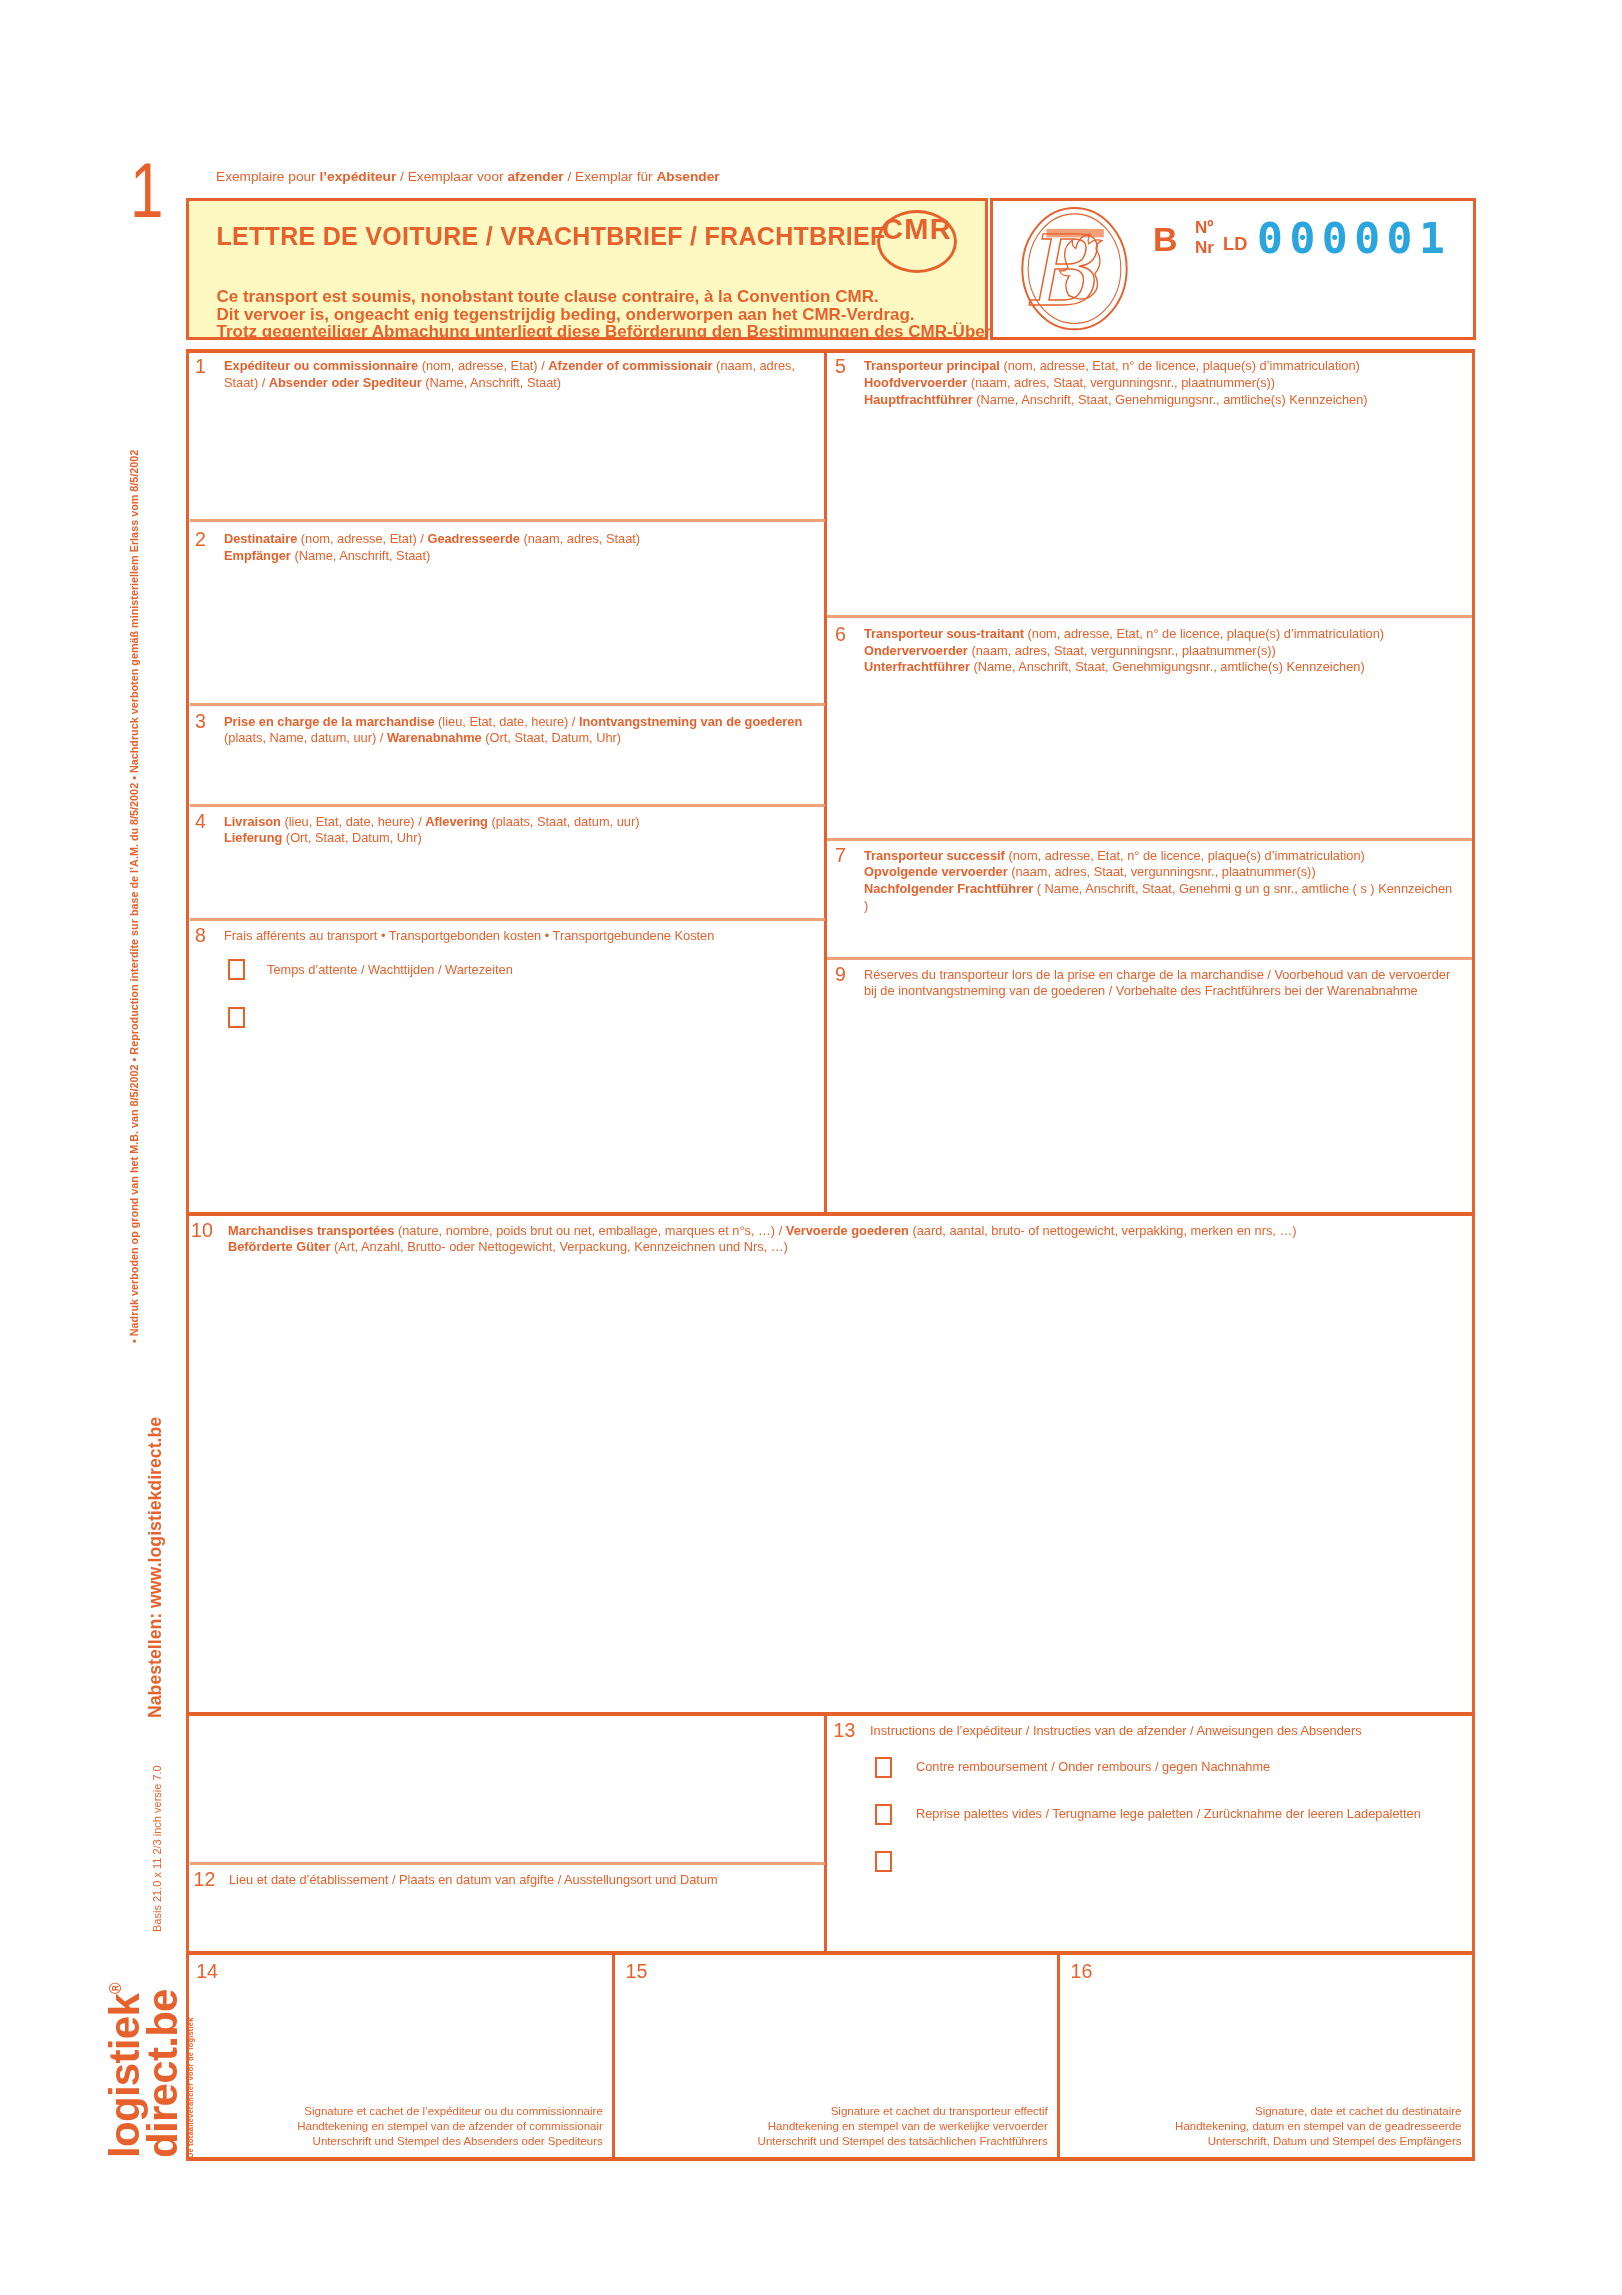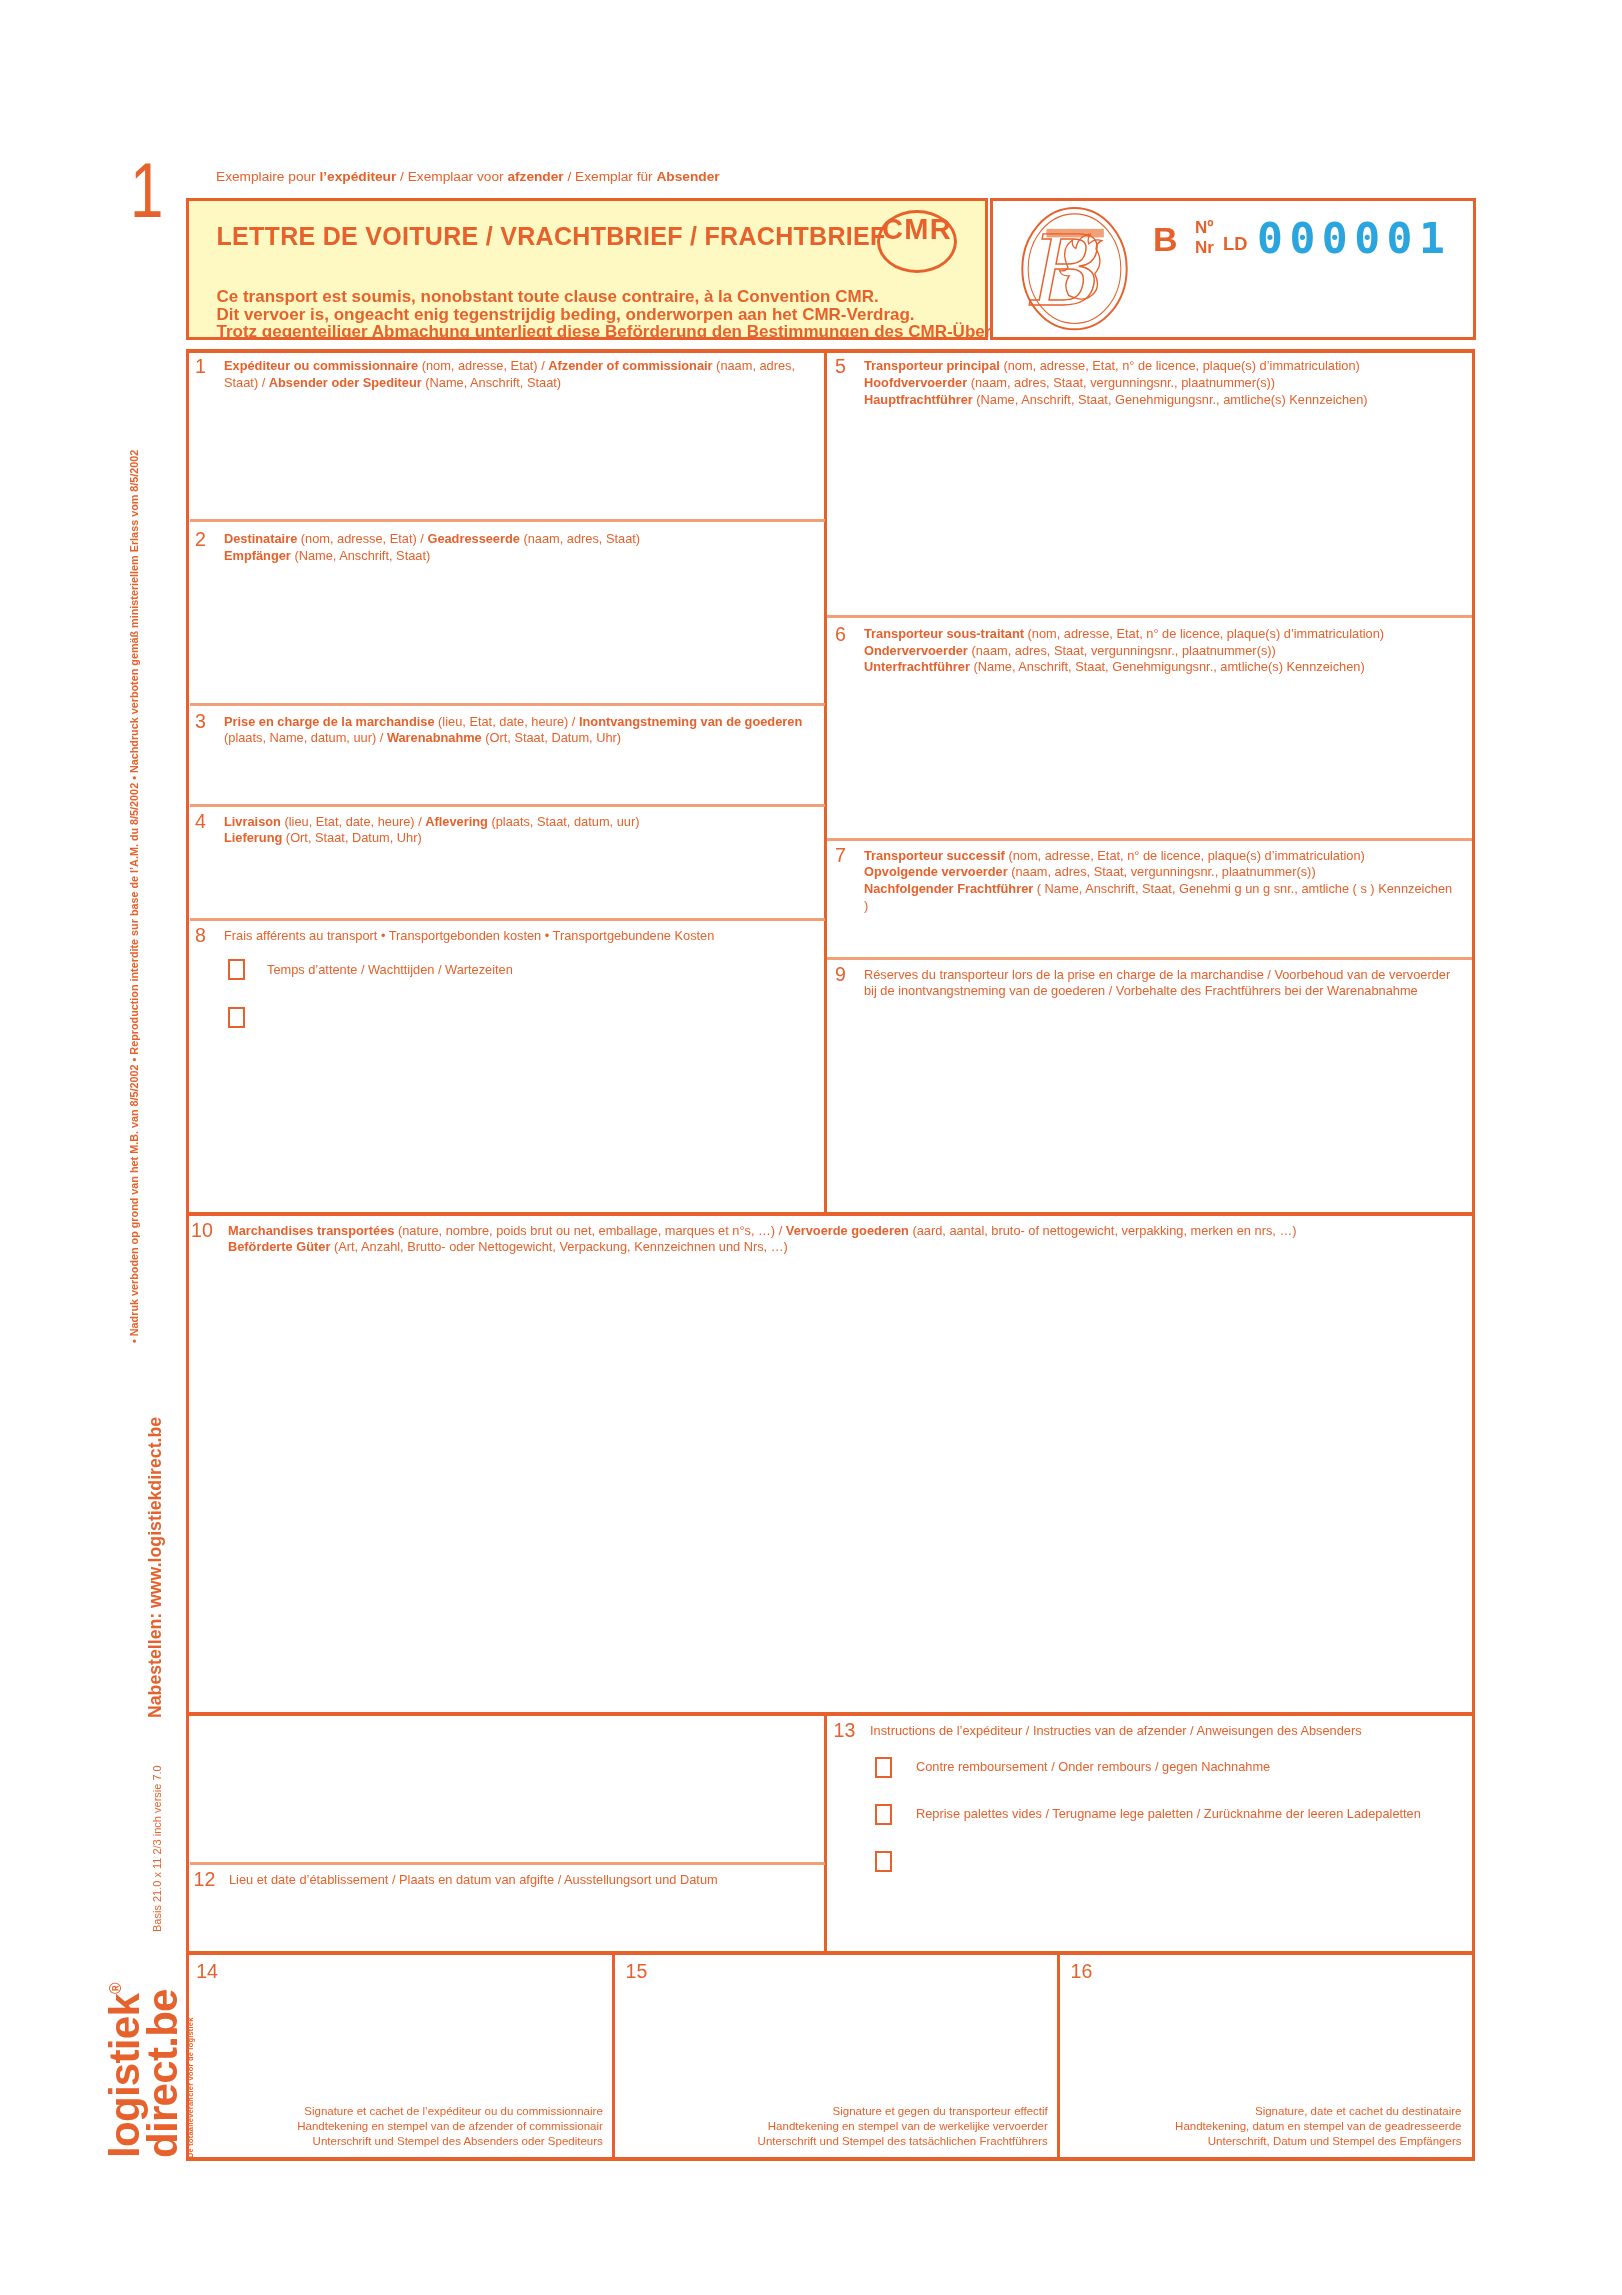--- a/index.html
+++ b/index.html
@@ -175,21 +175,21 @@
     <span class="cb" style="left:48px;top:135px;"></span>
     <span class="cb-label" style="left:89px;top:137px;width:537px;"></span>
   </div>
 
   <div class="cell" style="left:189px;top:1955px;width:423px;height:202px;">
     <span class="fnum" style="left:7.2px;top:6.5px;">14</span>
     <div class="sig-label" style="right:9.2px;bottom:7.9px;width:393px;"><span>Signature et cachet de l’expéditeur ou du commissionnaire</span><br><span>Handtekening en stempel van de afzender of commissionair</span><br><span>Unterschrift und Stempel des Absenders oder Spediteurs</span></div>
   </div>
   <div class="cell" style="left:615px;top:1955px;width:442px;height:202px;">
     <span class="fnum" style="left:10.5px;top:6.5px;">15</span>
-    <div class="sig-label" style="right:9.2px;bottom:7.9px;width:393px;"><span>Signature et gegen du transporteur effectif</span><br><span>Handtekening en stempel van de werkelijke vervoerder</span><br><span>Unterschrift und Stempel des tatsächlichen Frachtführers</span></div>
+    <div class="sig-label" style="right:9.2px;bottom:7.9px;width:393px;"><span>Signature et cachet du transporteur effectif</span><br><span>Handtekening en stempel van de werkelijke vervoerder</span><br><span>Unterschrift und Stempel des tatsächlichen Frachtführers</span></div>
   </div>
   <div class="cell" style="left:1060px;top:1955px;width:412px;height:202px;">
     <span class="fnum" style="left:10.5px;top:6.5px;">16</span>
     <div class="sig-label" style="right:10.5px;bottom:7.9px;width:389px;"><span>Signature, date et cachet du destinataire</span><br><span>Handtekening, datum en stempel van de geadresseerde</span><br><span>Unterschrift, Datum und Stempel des Empfängers</span></div>
   </div>
 
   <div class="vtext repro" style="left:128px;top:1343px;">• Nadruk verboden op grond van het M.B. van 8/5/2002  • Reproduction interdite sur base de l’A.M. du 8/5/2002  • Nachdruck verboten gemäß ministeriellem Erlass vom 8/5/2002</div>
   <div class="vtext reorder" style="left:145px;top:1718px;">Nabestellen: www.logistiekdirect.be</div>
   <div class="vtext basis" style="left:151px;top:1932px;">Basis 21.0 x 11 2/3 inch versie 7.0</div>
   <div class="vtext" style="left:97px;top:2158px;width:173px;">

